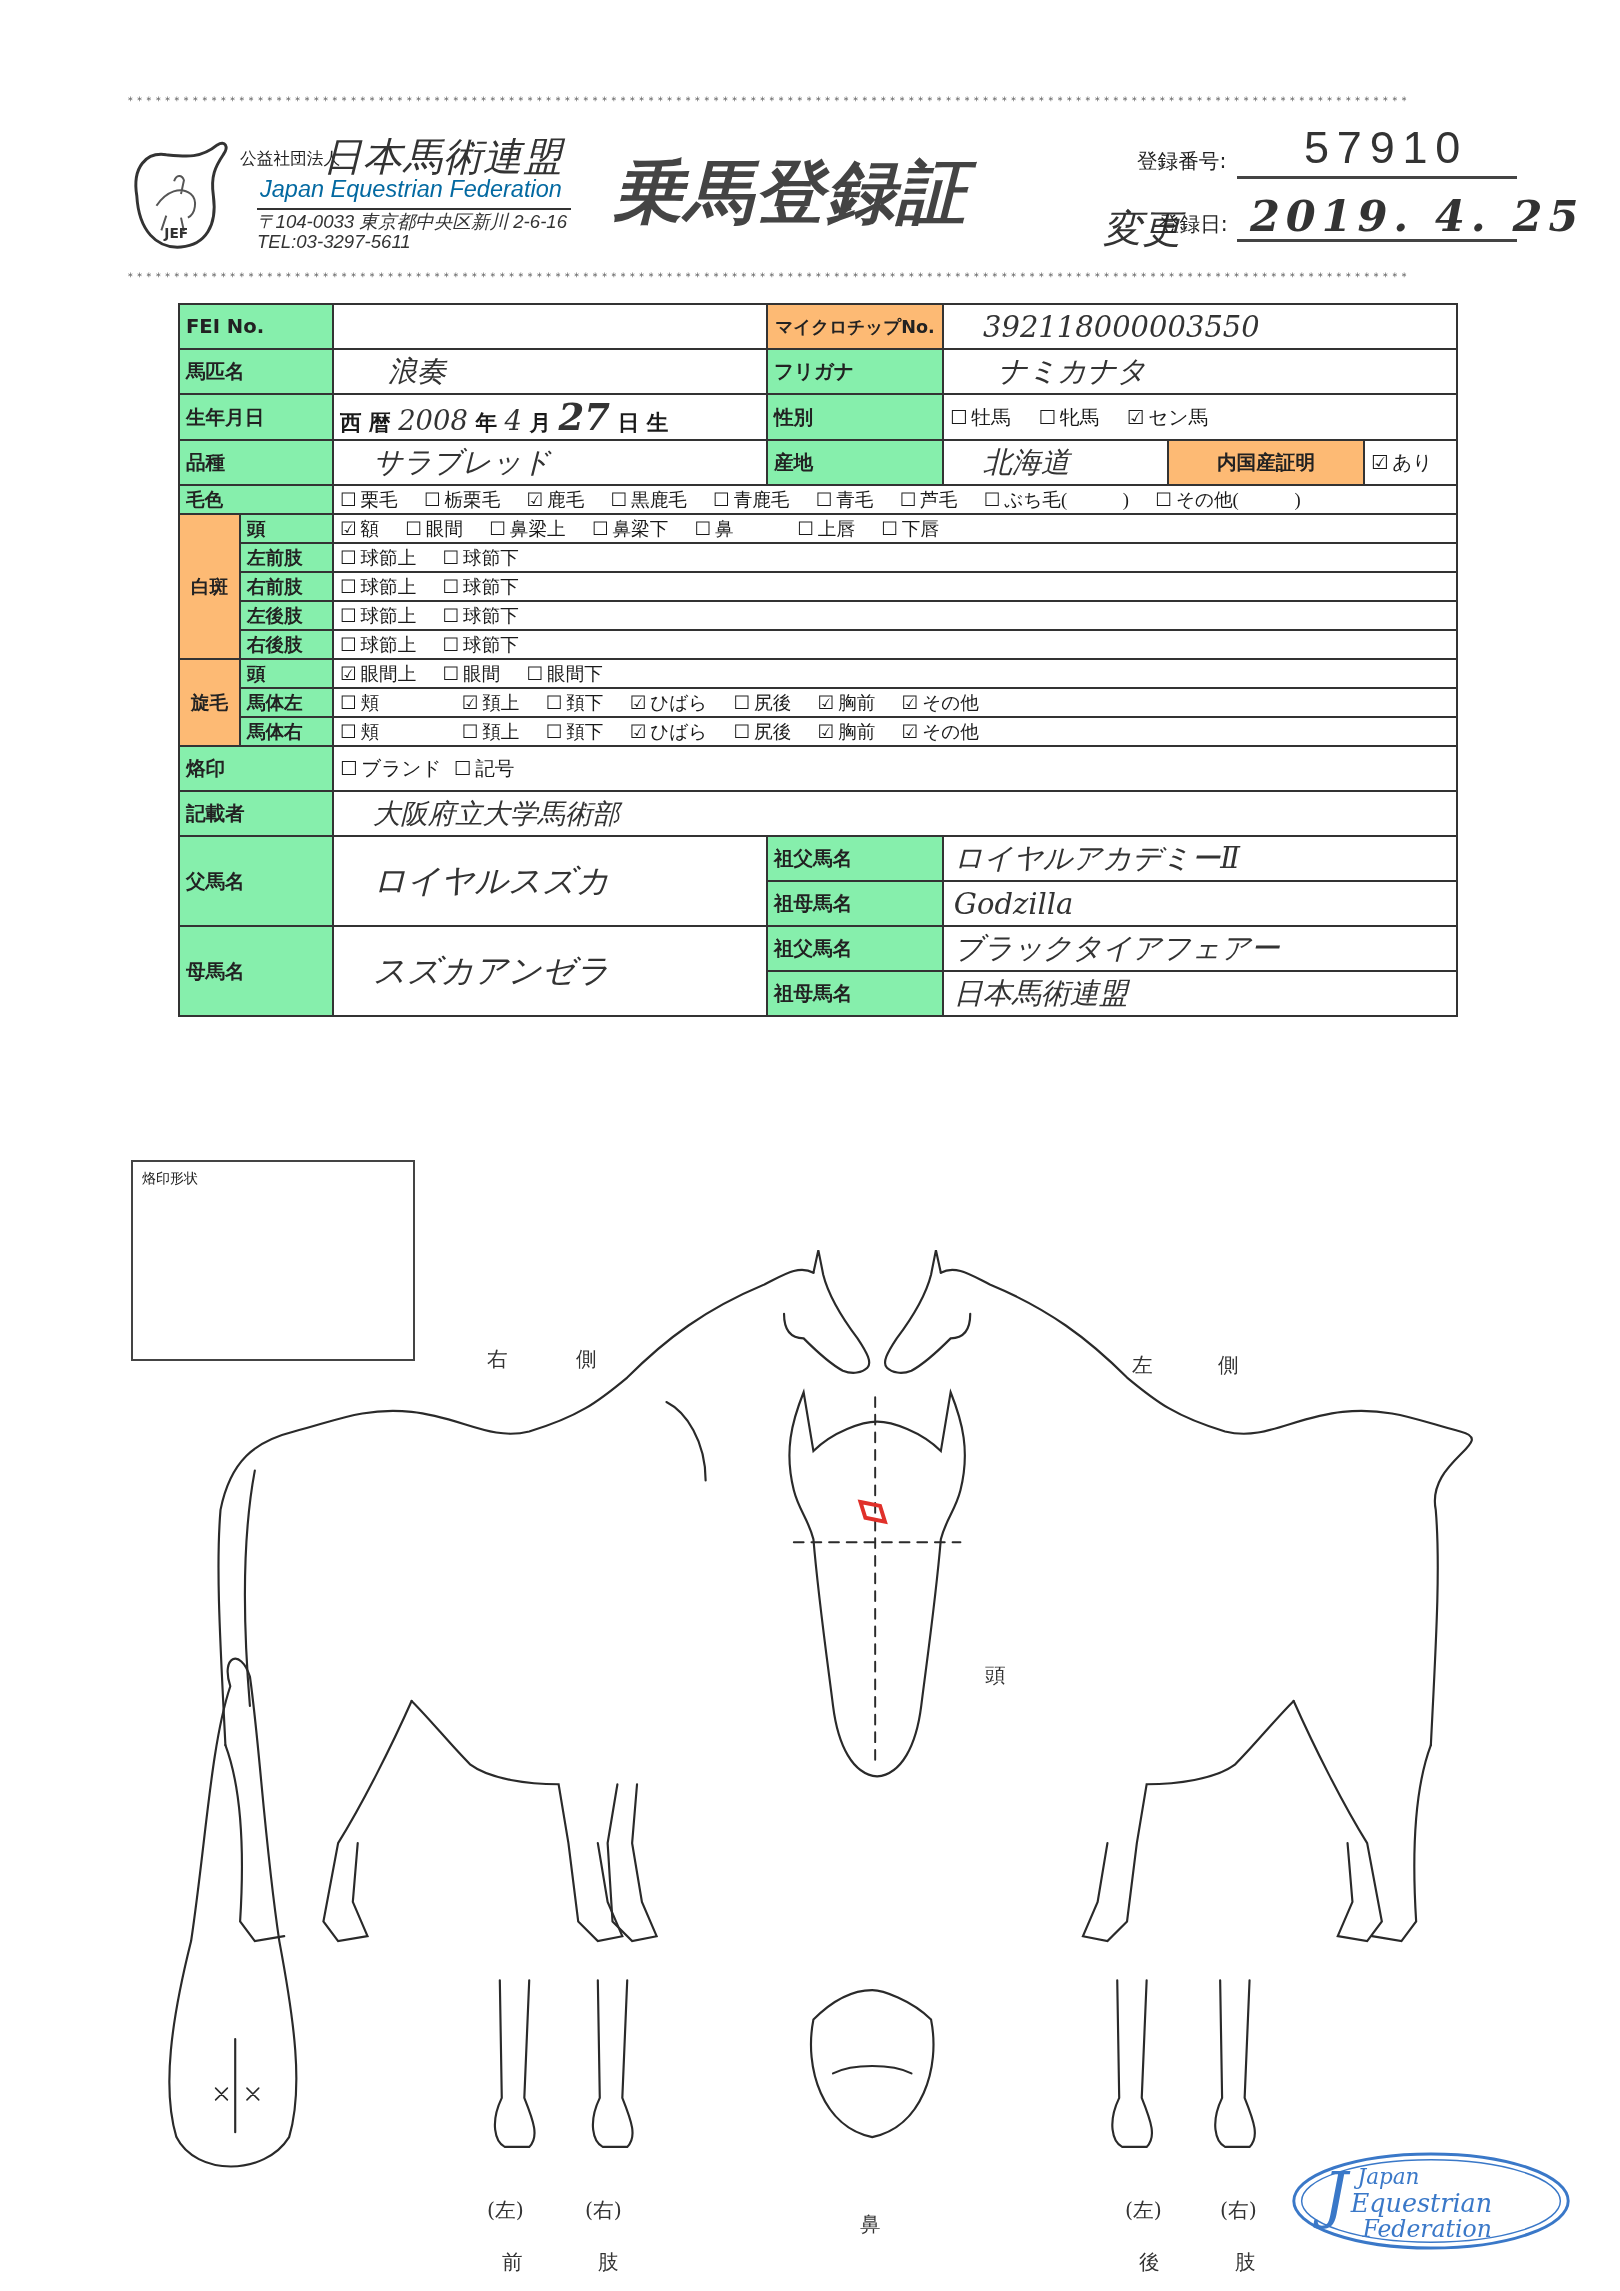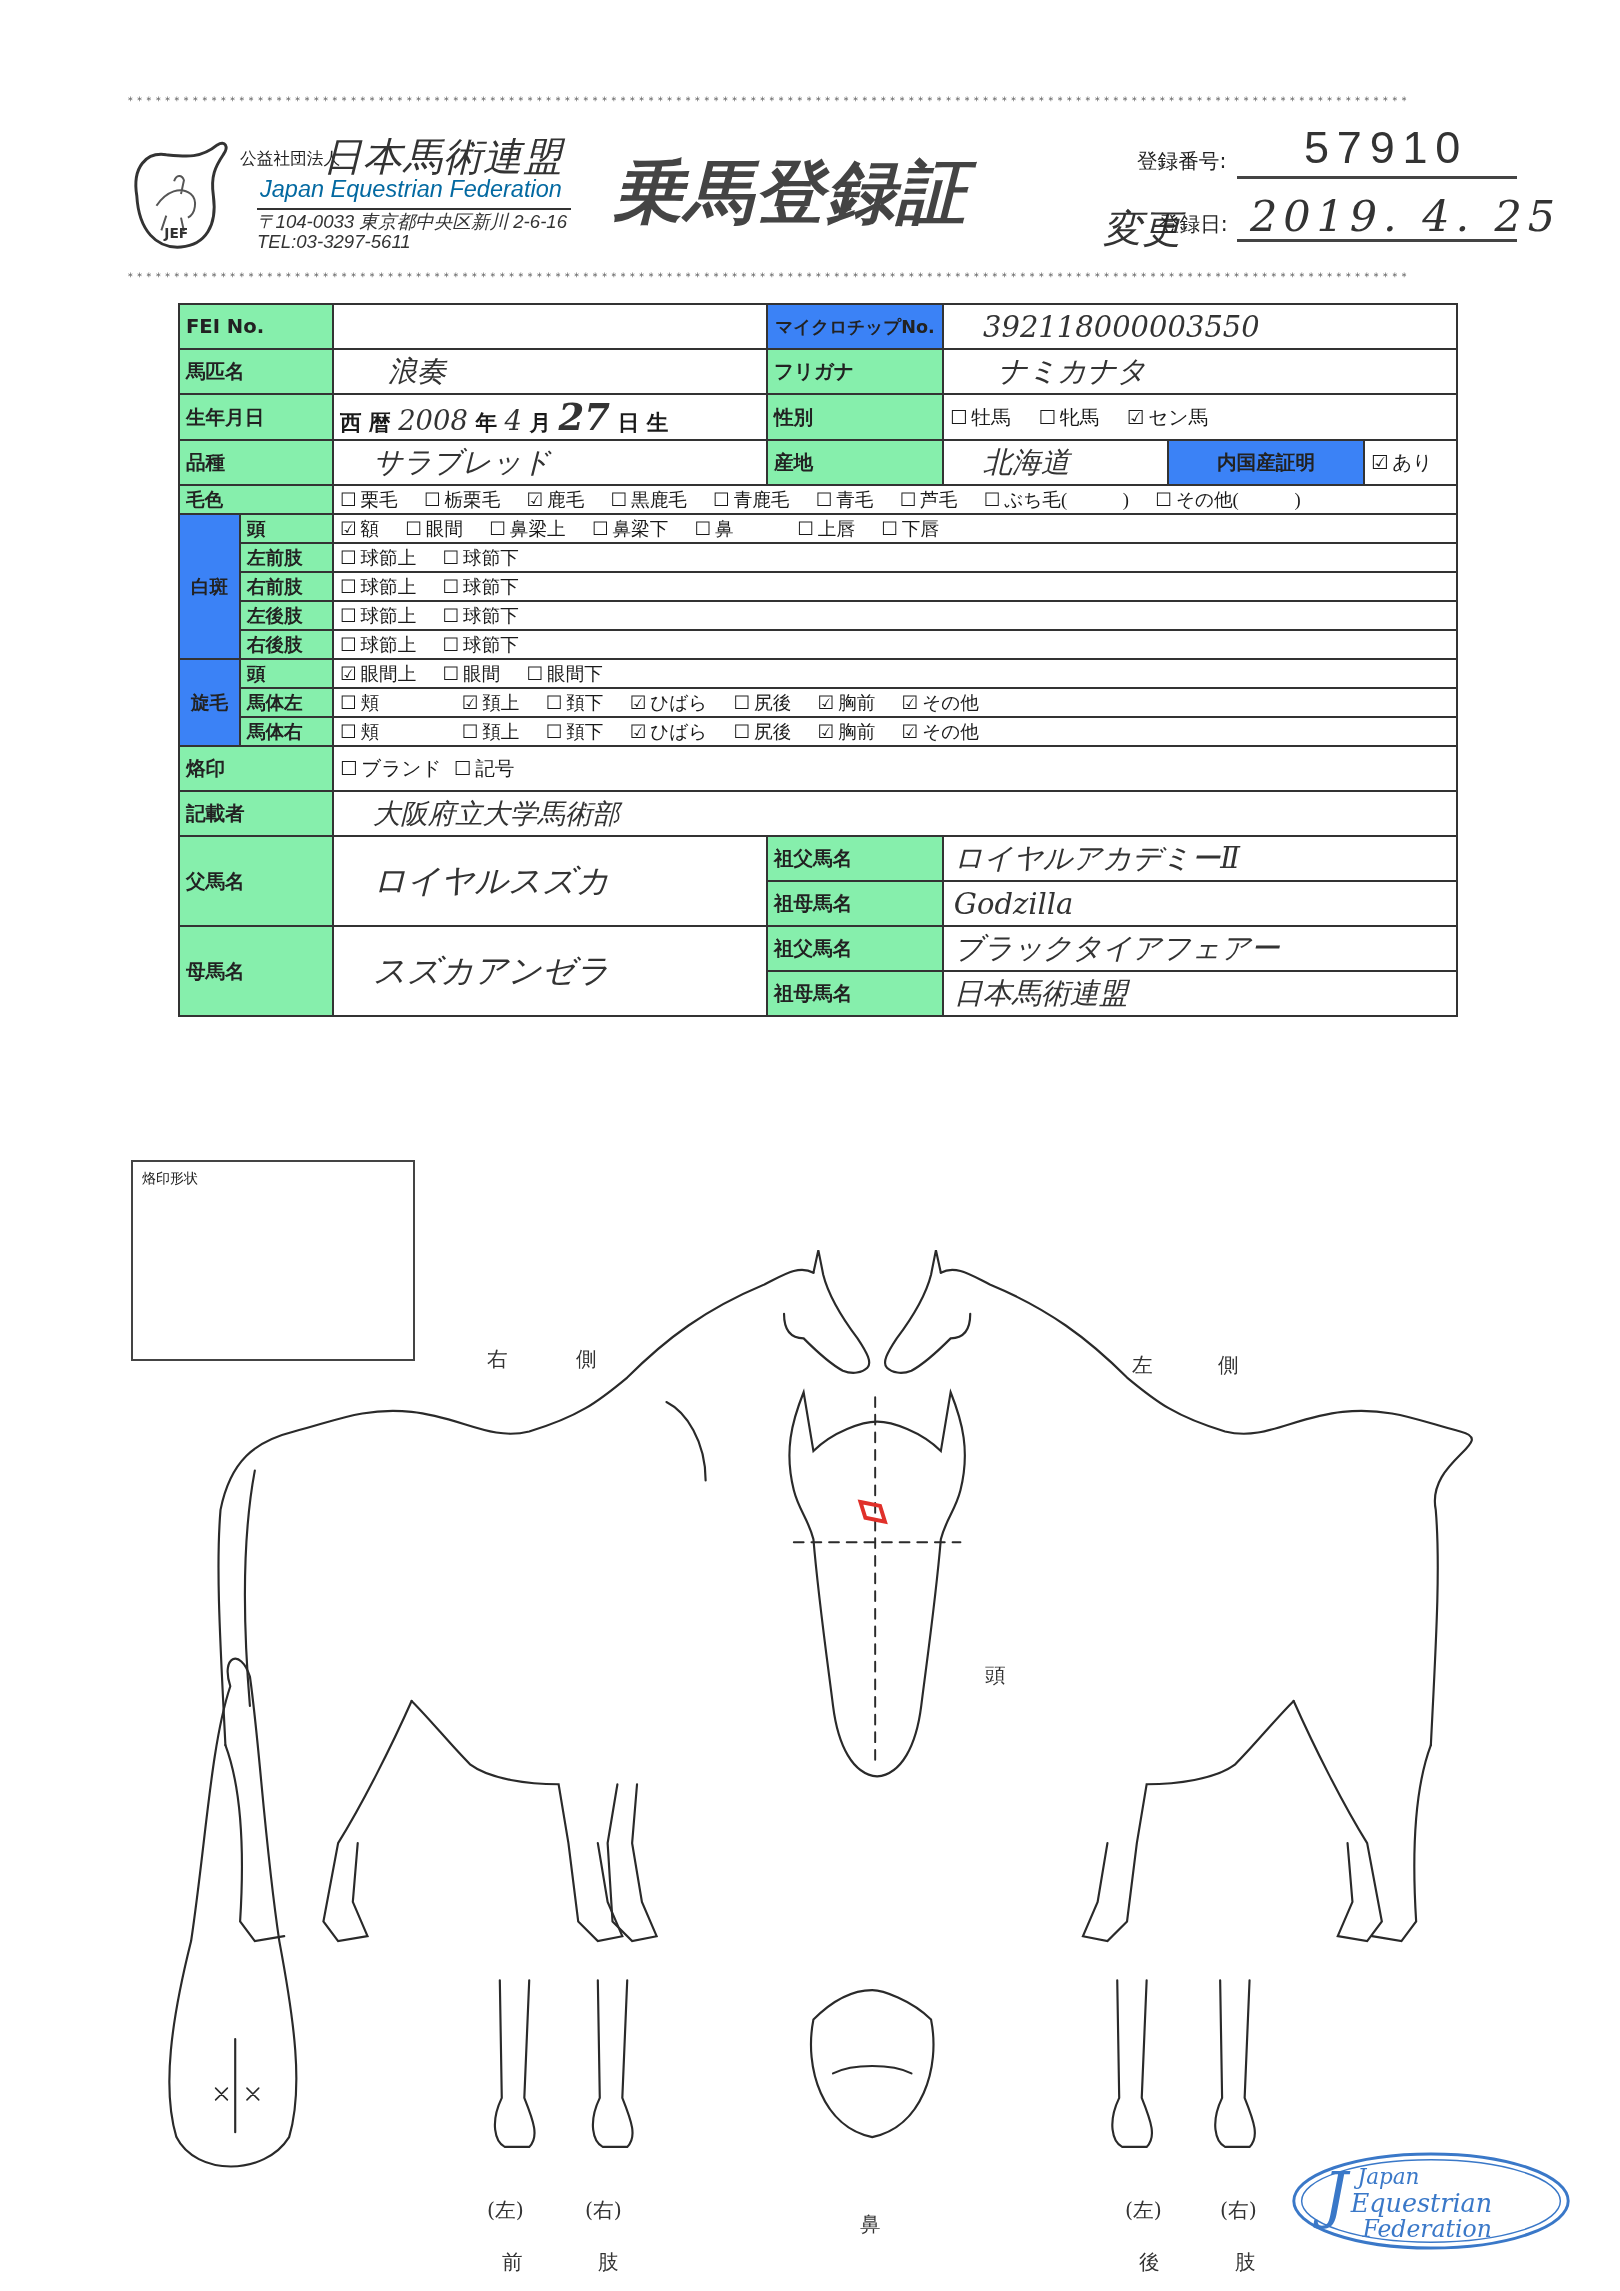--- a/index.html
+++ b/index.html
@@ -16,30 +16,30 @@
   .org-jp { left:323px; top:130px; font-size:39px; font-style:italic; color:#333; letter-spacing:1px; }
   .org-en { left:260px; top:176px; font-size:23.5px; font-style:italic; color:#0369a1; font-family:"Liberation Sans", sans-serif; }
   .org-rule { left:257px; top:208px; width:314px; height:2px; background:#333; }
   .org-addr { left:257px; top:212px; font-size:18.6px; font-style:italic; color:#333; line-height:19.6px; font-family:"Liberation Sans", sans-serif; }
   .doc-title { left:613px; top:147px; font-size:69px; font-weight:bold; font-style:italic; color:#444; letter-spacing:2px; }
   .reg-label { left:1137px; top:147px; font-size:20.6px; color:#222; }
   .reg-value { left:1304px; top:122px; font-size:45px; color:#333; letter-spacing:7.8px; font-family:"Liberation Sans", sans-serif; }
   .reg-line { left:1237px; top:176px; width:280px; height:2.9px; background:#444; }
   .chg-hand { left:1103px; top:202px; font-size:39px; }
   .chg-label { left:1159px; top:210px; font-size:20.6px; color:#222; }
-  .chg-value { left:1250px; top:191px; font-size:43px; letter-spacing:5.9px; }
+  .chg-value { left:1250px; top:191px; font-size:43px; letter-spacing:5.9px;font-weight:bold; }
   .chg-line { left:1237px; top:239px; width:280px; height:2.9px; background:#444; }
 
   
   table.reg { position:absolute; left:178px; top:303px; width:1279px; border-collapse:collapse;
               font-size:19.6px; table-layout:fixed; }
   table.reg td { border:2.5px solid #333; padding:0 5.9px; height:45px; vertical-align:middle;
                  box-sizing:border-box; white-space:nowrap; overflow:hidden; }
   table.reg td.lbl { background:#86efac; font-weight:bold; color:#222;margin-left:12px; }
-  table.reg td.lbl-c { background:#3b82f6; font-weight:bold; color:#222; text-align:center; }
+  table.reg td.lbl-c { background:#fdba74; font-weight:bold; color:#222; text-align:center; }
   table.reg tr.thin td { height:29px; font-size:18.6px;font-family:Liberation Serif, serif; }
   table.reg td.hwc { font-family:"DejaVu Serif", serif; font-style:italic; color:#333; font-size:29px; padding-left:39px; }
   .cb { display:inline-block; margin-right:3.9px; }
   .opt { display:inline-block; margin-right:21.6px; }
   .ped td { height:49px; }
 
   
   .brand-box { left:131px; top:1160px; width:284px; height:201px; border:2.5px solid #444; box-sizing:border-box; }
   .brand-label { left:142px; top:1170px; font-size:14px; color:#222;font-family:Liberation Serif, serif; }
   .lbl-sm { font-family:"DejaVu Serif", serif; font-size:20.6px; color:#333; }

